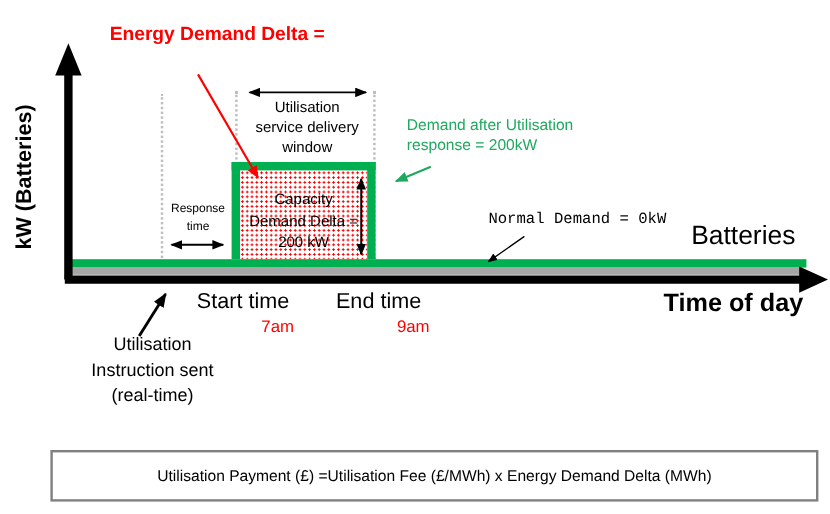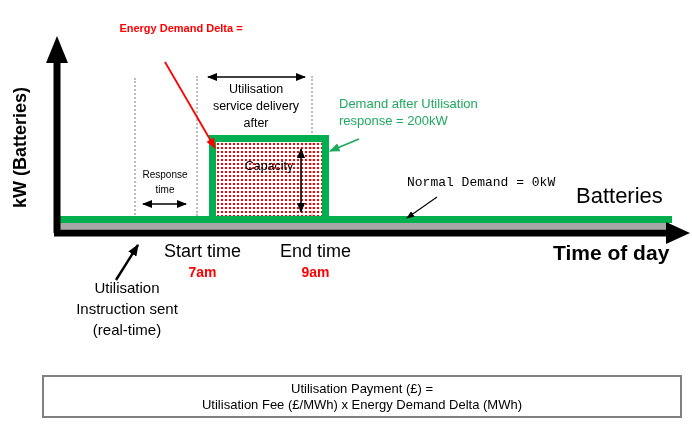--- a/index.html
+++ b/index.html
@@ -25,46 +25,46 @@
   
   .guide{width:0;border-left:2px dotted var(--guide-gray);}
   .guide-a{left:134px;top:78px;height:137px;}
   .guide-b{left:196px;top:76px;height:140px;}
   .guide-c{left:311px;top:76px;height:140px;}
 
   
   .pulse{left:193px;top:135px;width:120px;height:81px;
     border:7px solid var(--green);border-bottom:none;
     background-image:radial-gradient(circle,var(--red) 0.8px,rgba(255,255,255,0) 1px);
-    background-size:4px 4px;margin-left:16px;}
+    background-size:4px 4px;}
   .capacity-text{padding-top:15px;font-size:12.5px;line-height:18px;text-align:center;width:100%;}
 
   
   .red-note{left:86px;top:20px;width:190px;text-align:center;
-    color:var(--red);font-size:11px;line-height:17px;font-weight:700;}
+    color:var(--red);font-size:16px;line-height:17px;font-weight:700;}
   .window-note{left:199px;top:81px;width:114px;text-align:center;
     font-size:12.5px;line-height:17px;}
   .green-note{left:339px;top:95px;width:190px;text-align:left;
     color:var(--green-text);font-size:13px;line-height:17px;font-weight:400;}
   .response-note{left:131px;top:168px;width:68px;text-align:center;
     font-size:10px;line-height:14.5px;}
   .normal-note{left:407px;top:175px;font-size:13px;font-family:Liberation Mono, monospace;}
   .baseline-label{left:576px;top:183px;font-size:22px;}
   .time-block{width:85px;text-align:center;top:243px;}
   .time-block .t-label{font-size:18px;line-height:17px;}
-  .time-block .t-value{font-size:14px;line-height:16px;font-weight:700;color:var(--red);margin-top:4px;}
+  .time-block .t-value{font-size:14px;line-height:16px;font-weight:400;color:var(--red);margin-top:4px;text-align:right;}
   .start-block{left:160px;}
   .end-block{left:273px;}
   .instruction-note{left:59px;top:277px;width:136px;text-align:center;
     font-size:15px;line-height:21px;}
 
   
   .formula-box{left:42px;top:375px;width:640px;height:43px;
     border:2.5px solid var(--formula-border);
-    display:flex;flex-direction:column;justify-content:center;align-items:center;
+    display:flex;flex-direction:row;justify-content:center;align-items:center;
     font-size:13px;line-height:16px;text-align:center;}
 
   
   .overlay{left:0;top:0;width:692px;height:428px;pointer-events:none;}
   .s-black{stroke:var(--black);}
   .s-red{stroke:var(--red);}
   .s-green{stroke:var(--green-text);}
   .f-black{fill:var(--black);}
   .f-red{fill:var(--red);}
   .f-green{fill:var(--green-text);}
@@ -75,20 +75,22 @@
 <div class="abs guide guide-a"></div>
 <div class="abs guide guide-b"></div>
 <div class="abs guide guide-c"></div>
 
 <div class="abs baseline-green"></div>
 <div class="abs baseline-gray"></div>
 
 <div class="abs pulse">
   <div class="capacity-text">
     <div>Capacity</div>
+    <div>Demand Delta =</div>
+    <div>200 kW</div>
   </div>
 </div>
 
 <svg class="abs overlay" viewBox="0 0 692 428" xmlns="http://www.w3.org/2000/svg">
   <defs>
     <marker id="head-black" viewBox="0 0 10 8" refX="9" refY="4" markerWidth="10" markerHeight="8" orient="auto-start-reverse" markerUnits="userSpaceOnUse">
         <path d="M0,0L10,4L0,8Z" class="f-black"></path>
       </marker>
     <marker id="head-black-sm" viewBox="0 0 10 8" refX="9" refY="4" markerWidth="8" markerHeight="6.5" orient="auto-start-reverse" markerUnits="userSpaceOnUse">
         <path d="M0,0L10,4L0,8Z" class="f-black"></path>
@@ -132,21 +134,21 @@
 <div class="abs y-label">kW (Batteries)</div>
 <div class="abs x-label">Time of day</div>
 
 <div class="abs red-note">
   <div>Energy Demand Delta =</div>
 </div>
 
 <div class="abs window-note">
   <div>Utilisation</div>
   <div>service delivery</div>
-  <div>after</div>
+  <div>window</div>
 </div>
 
 <div class="abs green-note">
   <div>Demand after Utilisation</div>
   <div>response = 200kW</div>
 </div>
 
 <div class="abs response-note">
   <div>Response</div>
   <div>time</div>

